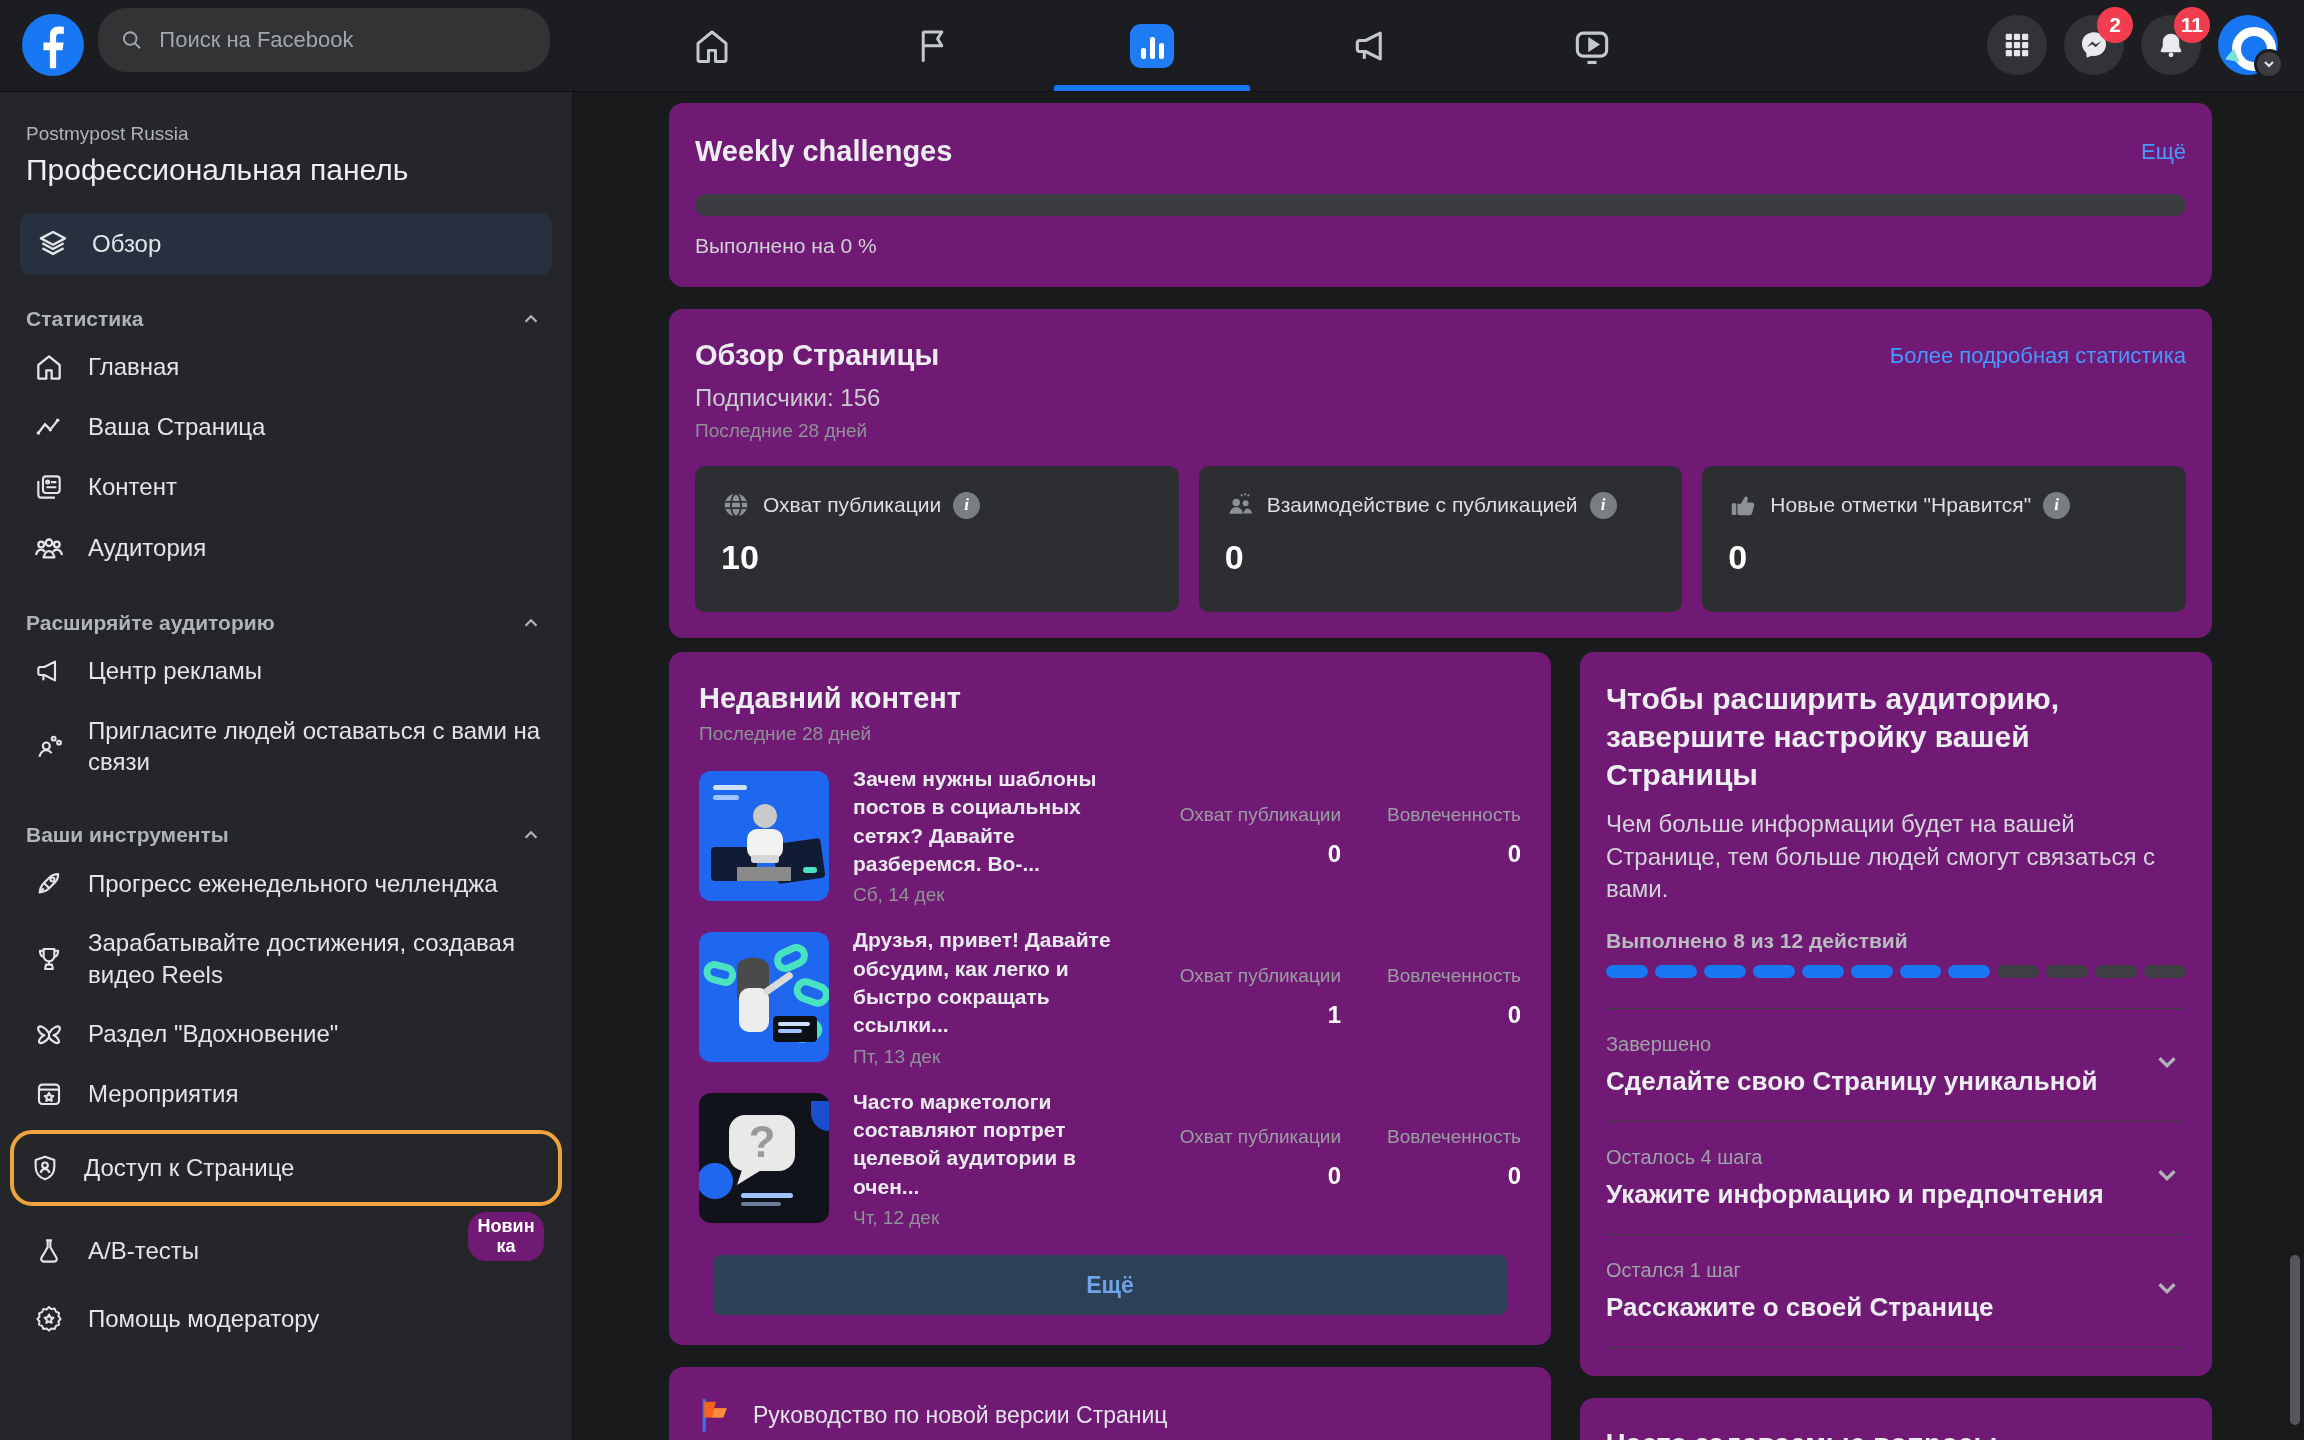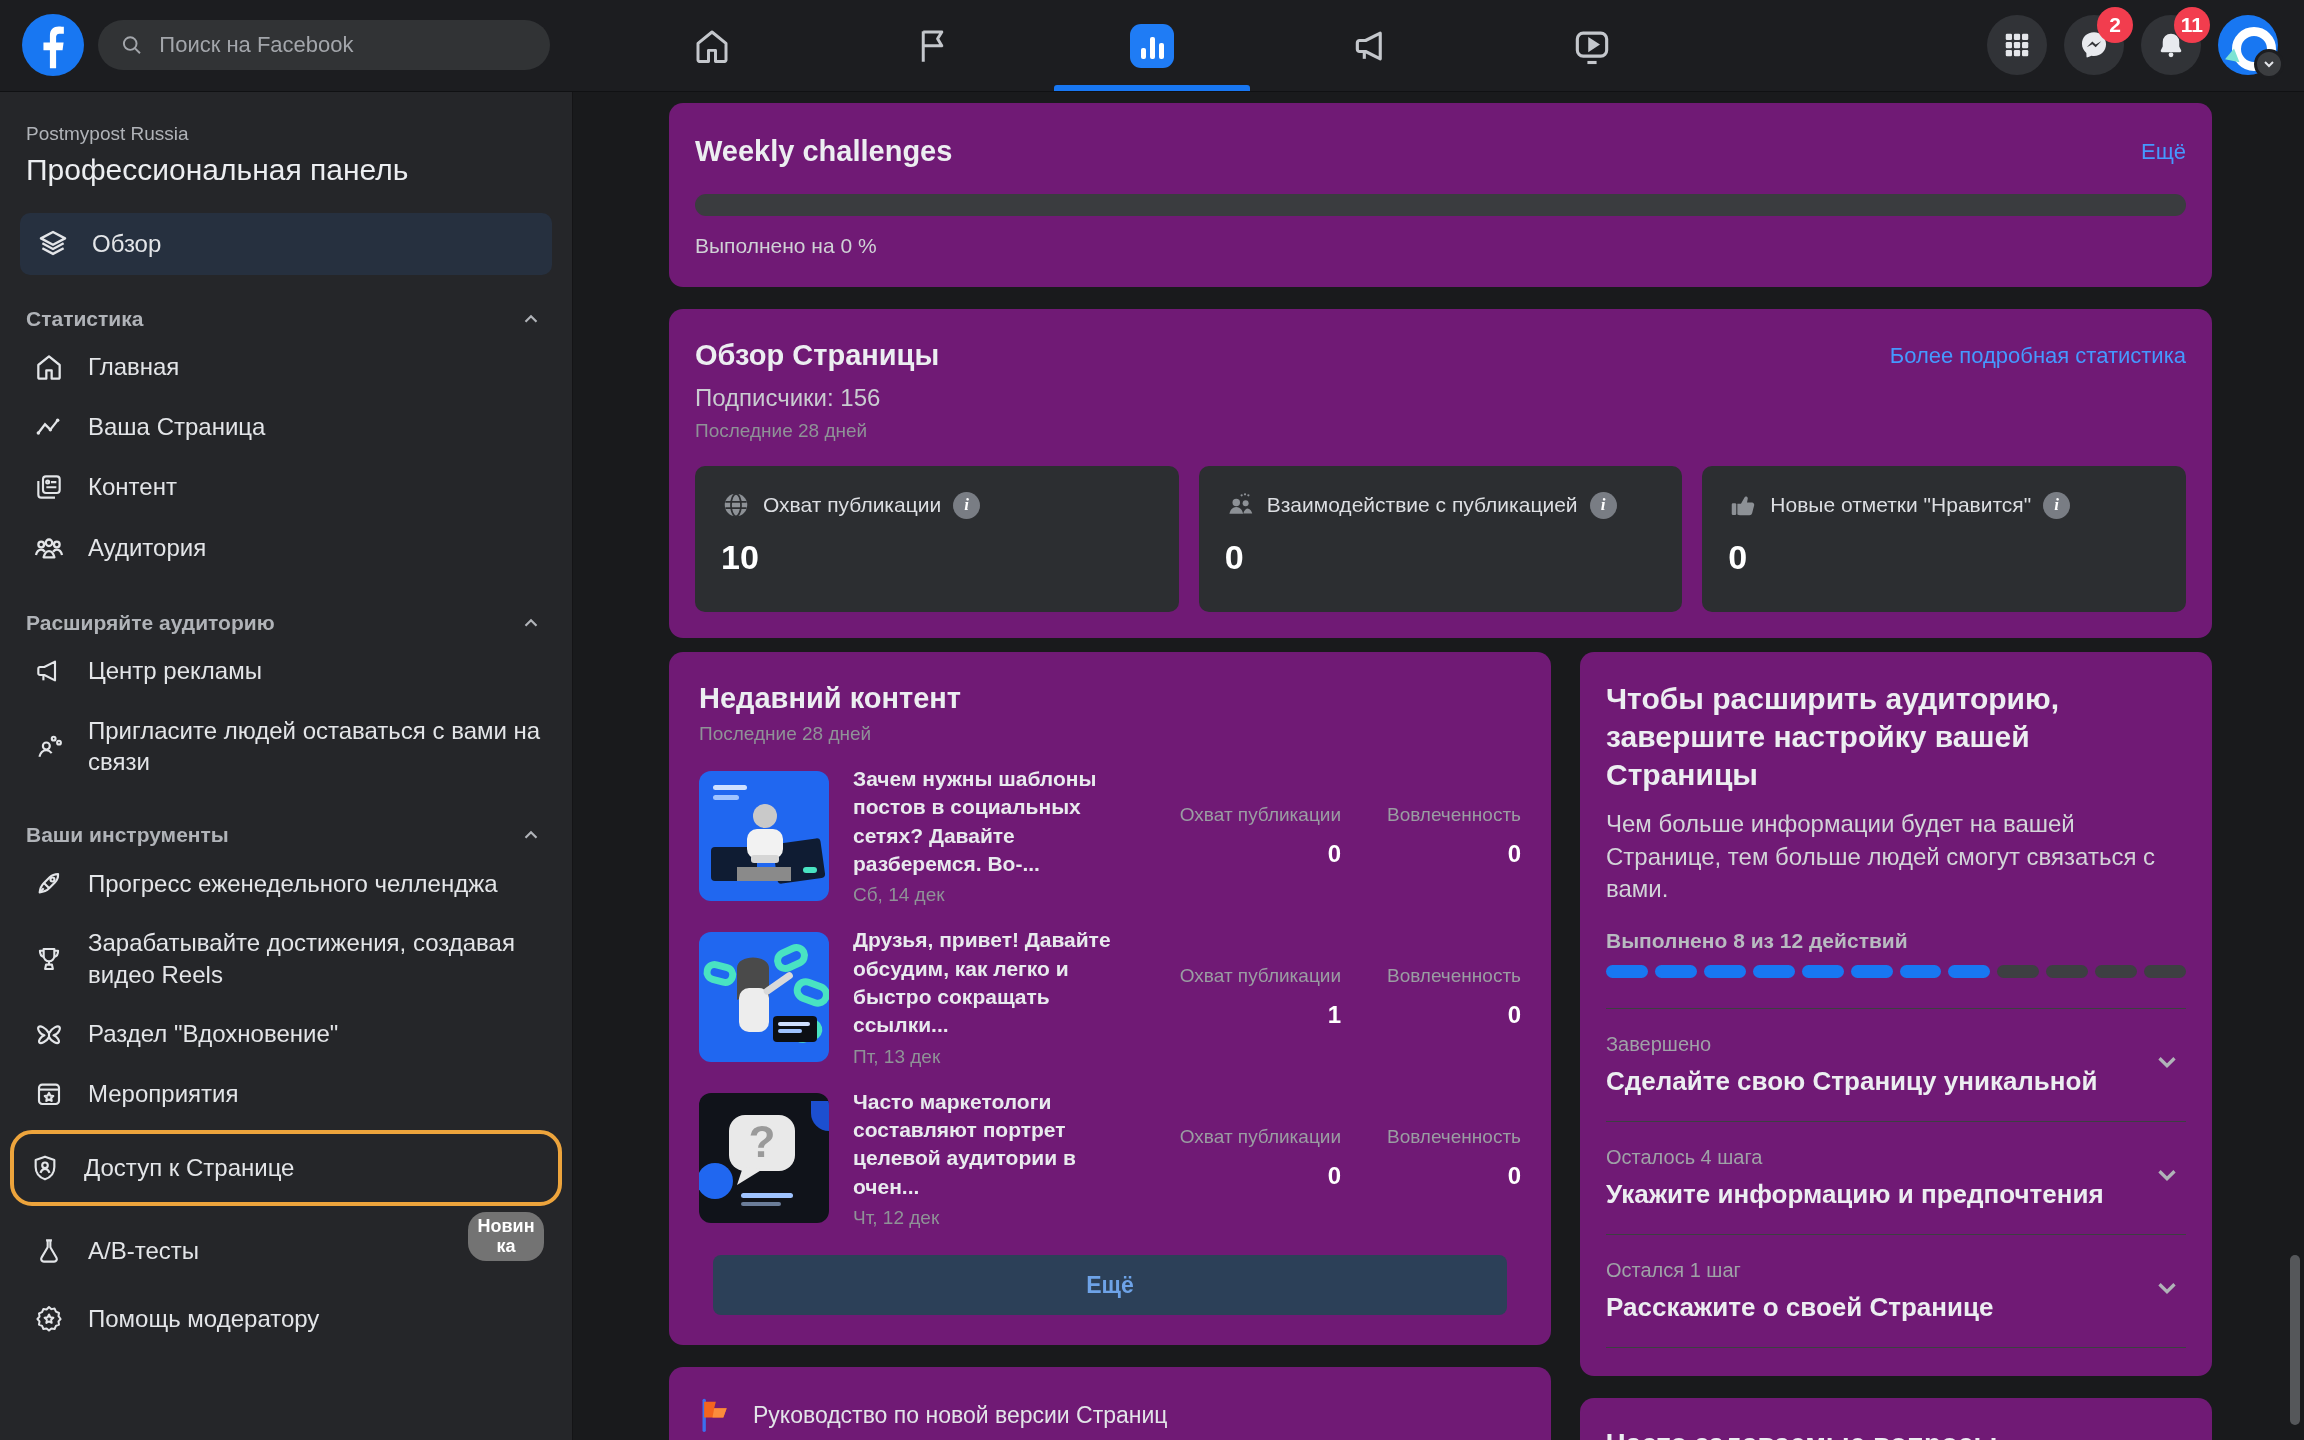--- a/index.html
+++ b/index.html
@@ -6,21 +6,21 @@
   body{
     width:2304px;height:1440px;overflow:hidden;position:relative;
     background:#191a1c;color:#e4e6ea;
     font-family:"Liberation Sans","DejaVu Sans",sans-serif;
     -webkit-font-smoothing:antialiased;
   }
   svg{display:block;}
   
   .topbar{position:absolute;left:0;top:0;width:2304px;height:91px;background:#1c1d20;border-bottom:1px solid #101113;z-index:30;}
   .fb-logo{position:absolute;left:22px;top:14px;width:62px;height:62px;border-radius:50%;background:#1877f2;display:flex;align-items:center;justify-content:center;}
-  .search-pill{position:absolute;left:98px;top:20px;width:452px;height:50px;border-radius:29px;background:#313335;display:flex;align-items:center;padding:16px 22px;box-sizing:border-box;gap:14px;}
+  .search-pill{position:absolute;left:98px;top:8px;width:452px;height:64px;border-radius:29px;background:#313335;display:flex;align-items:center;padding:16px 22px;box-sizing:border-box;gap:14px;}
   .search-pill input{background:transparent;border:none;outline:none;color:#cfd2d6;font-size:22px;font-family:inherit;width:100%;}
   .search-pill input::placeholder{color:#a3a6ab;}
   .tabs{position:absolute;left:50%;transform:translateX(-50%);top:0;height:91px;display:flex;}
   .tab{width:220px;height:100%;display:flex;align-items:center;justify-content:center;position:relative;cursor:pointer;}
   .tab.active::after{content:"";position:absolute;bottom:0;left:12px;right:12px;height:6px;border-radius:3px 3px 0 0;background:#1877f2;}
   .insights-chip{width:44px;height:44px;border-radius:11px;background:#1f7cf5;display:flex;align-items:flex-end;justify-content:center;gap:4px;padding-bottom:9px;box-sizing:border-box;}
   .insights-chip i{display:block;width:5px;border-radius:2px;background:#fff;}
   .top-actions{position:absolute;right:26px;top:15px;display:flex;gap:17px;}
   .action-circle{width:60px;height:60px;border-radius:50%;background:#313337;display:flex;align-items:center;justify-content:center;position:relative;cursor:pointer;}
   .count-badge{position:absolute;top:-8px;right:-9px;background:#f23d4e;color:#fff;font-size:21px;font-weight:700;min-width:36px;height:36px;border-radius:18px;display:flex;align-items:center;justify-content:center;padding:0 7px;box-sizing:border-box;}
@@ -31,21 +31,21 @@
   
   .sidebar{position:absolute;left:0;top:91px;width:573px;height:1349px;background:#252629;box-sizing:border-box;padding:32px 20px 0 26px;overflow:hidden;border-right:1px solid #141416;}
   .side-pagename{font-size:19px;color:#b0b3b8;}
   .side-title{font-size:30px;font-weight:400;color:#eceef1;margin-top:8px;}
   .side-item{display:flex;align-items:center;gap:20px;padding:14px 8px 14px 4px;border-radius:10px;font-size:24px;color:#e3e5e8;cursor:pointer;}
   .side-item .ic{width:38px;display:flex;justify-content:center;flex:0 0 38px;}
   .side-item.selected{background:#26303f;padding-left:14px;margin:26px 0 4px -6px;}
   .side-section{display:flex;align-items:center;justify-content:space-between;margin-top:26px;padding:6px 10px 6px 0;color:#b0b3b8;font-size:21px;font-weight:600;cursor:pointer;}
   .two-line{line-height:1.3;}
   .side-item.highlighted{border:4px solid #eda43c;border-radius:22px;margin:6px -10px 6px -16px;padding:18px 10px 18px 12px;}
-  .newbadge{margin-left:auto;background:#737373;color:#fff;font-size:18px;line-height:1.1;width:64px;border-radius:18px;padding:5px 6px;text-align:center;word-break:break-all;font-weight:600;position:relative;top:-14px;}
+  .newbadge{margin-left:auto;background:#701a75;color:#fff;font-size:18px;line-height:1.1;width:64px;border-radius:18px;padding:5px 6px;text-align:center;word-break:break-all;font-weight:600;position:relative;top:-14px;}
   .side-scrollthumb{position:absolute;right:4px;top:1255px;width:10px;height:170px;border-radius:5px;background:#55575a;}
   
   .content{position:absolute;left:573px;top:91px;width:1731px;height:1349px;background:#191a1c;box-sizing:border-box;padding:12px 92px 0 96px;overflow:hidden;}
   .card{background:#701a75;border-radius:14px;box-sizing:border-box;}
   .card-title{font-size:29px;font-weight:700;color:#eceef1;}
   .blue-link{color:#4599ff;font-size:22px;cursor:pointer;}
   .muted{color:#8f9297;}
   
   .weekly{height:184px;padding:32px 26px 0 26px;}
   .row-between{display:flex;align-items:center;justify-content:space-between;}

